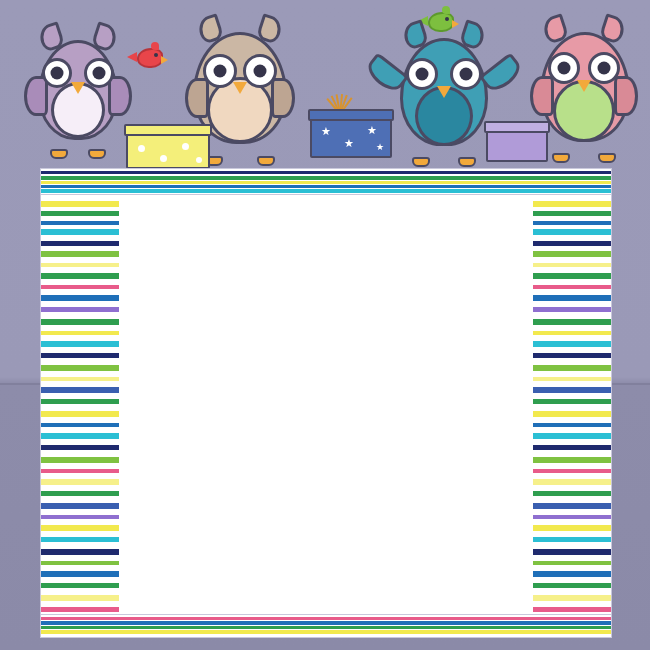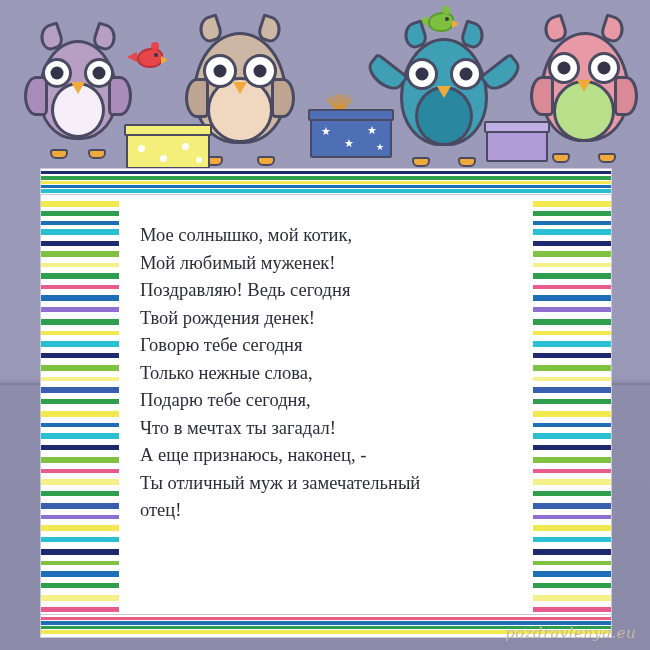--- a/index.html
+++ b/index.html
@@ -536,27 +536,15 @@
     </div>
   </div>
 
   <div class="frame-bottom">
     <div class="s" style="top:2px;  height:3px; background:#e85b8a;"></div>
     <div class="s" style="top:6px;  height:4px; background:#1f6fb8;"></div>
     <div class="s" style="top:11px; height:3px; background:#2f9e4f;"></div>
     <div class="s" style="top:15px; height:4px; background:#f2e94e;"></div>
   </div>
 
-  <div class="poem">Мое солнышко, мой котик,
-Мой любимый муженек!
-Поздравляю! Ведь сегодня
-Твой рождения денек!
-Говорю тебе сегодня
-Только нежные слова,
-Подарю тебе сегодня,
-Что в мечтах ты загадал!
-А еще признаюсь, наконец, -
-Ты отличный муж и замечательный
-отец!</div>
-
-  <div class="watermark">pozdravlenya.eu</div>
+
 
 </div>
 
 </body></html>

